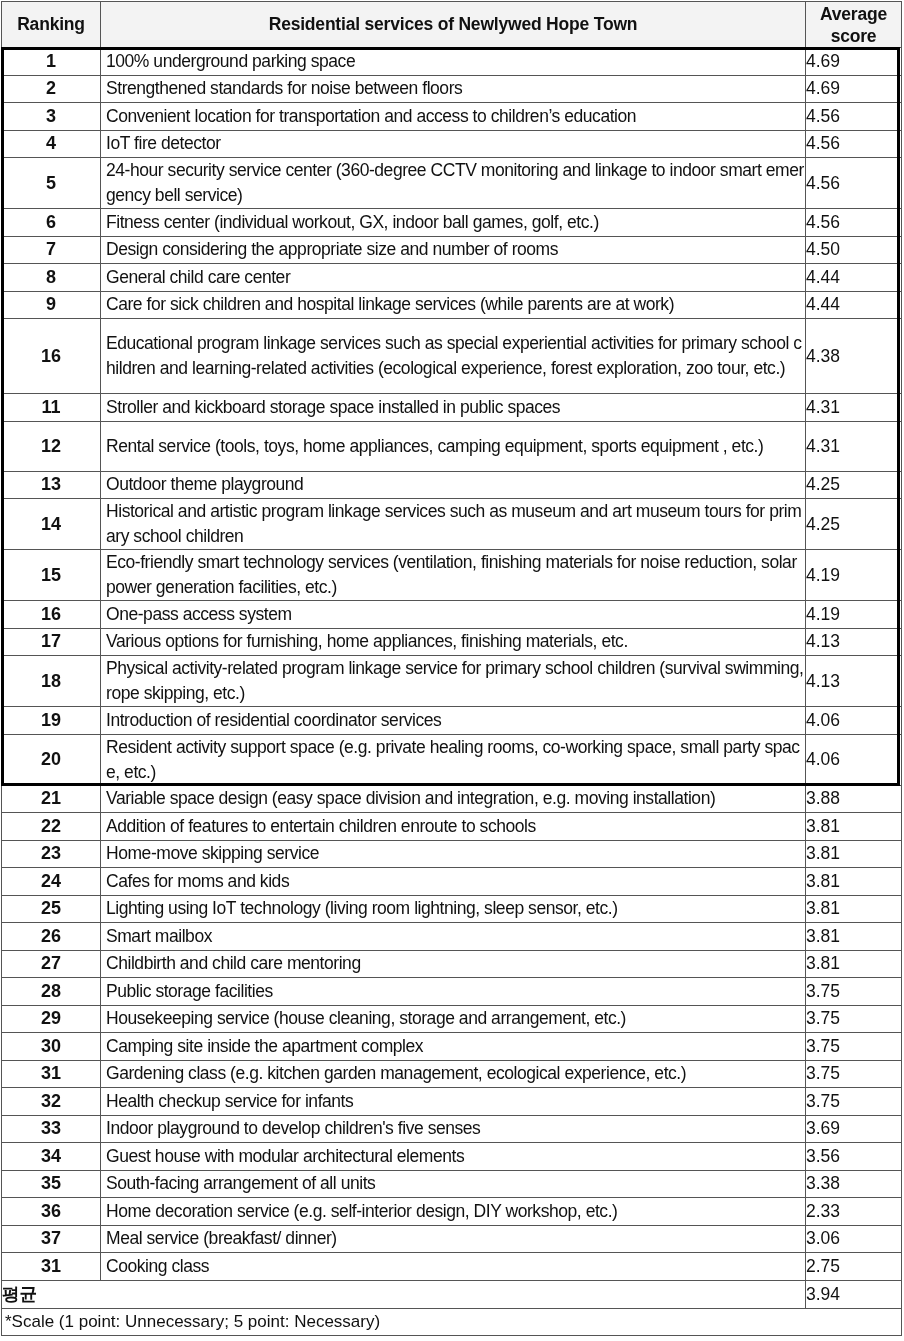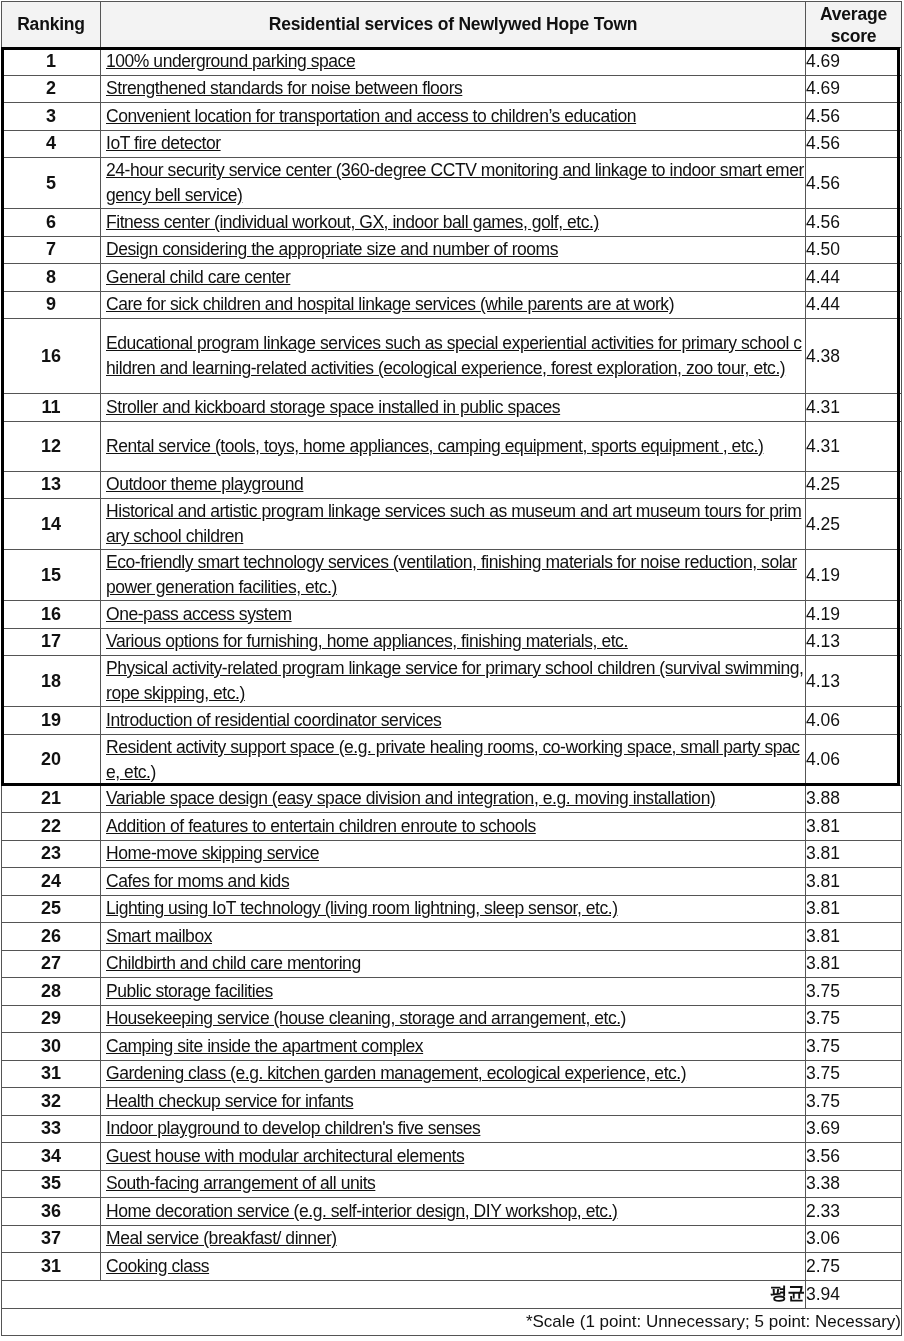--- a/index.html
+++ b/index.html
@@ -4,28 +4,28 @@
 <style>
   html, body { margin: 0; padding: 0; background: #ffffff; }
   body { width: 904px; height: 1341px; overflow: hidden; position: relative;
          font-family: "Liberation Sans", "DejaVu Sans", sans-serif; color: #111; }
   table { border-collapse: collapse; position: absolute; left: 1px; top: 1px; width: 901px; table-layout: fixed; }
   td, th { border: 1px solid #555; padding: 0; font-size: 17.5px; line-height: 25px; }
   th { background: #f3f3f3; font-weight: bold; height: 45px; letter-spacing: -0.2px; }
   th.col-rank { width: 98px; }
   th.col-score { width: 95px; line-height: 22px; }
   td.rank { text-align: center; font-weight: bold; font-size: 18px; }
-  td.svc { padding-left: 5px; padding-right: 1px; letter-spacing: -0.45px; word-break: break-all; text-decoration: underline; }
+  td.svc { padding-left: 5px; padding-right: 1px; letter-spacing: -0.45px; word-break: break-all; }
   td.score { text-align: left; }
   tr.r1 td { height: 26.5px; }
   tr.r2 td { height: 49px; }
   tr.r3 td { height: 74px; }
   tr.avg td { height: 27px; }
-  td.avg-label { text-align: right; font-weight: bold; font-family: Liberation Mono, monospace; }
-  tr.note td { height: 26px; border-left: 1px solid #555; padding-left: 3px; font-size: 17px; text-align: right; }
+  td.avg-label { text-align: left; font-weight: bold; }
+  tr.note td { height: 26px; border-left: 1px solid #555; padding-left: 3px; font-size: 17px; }
   .top-box { position: absolute; left: 1px; top: 47px; width: 899px; height: 740px;
              border: 3px solid #000; box-sizing: border-box; pointer-events: none; }
 </style>
 </head>
 <body>
 
 <table>
   <thead>
     <tr>
       <th class="col-rank">Ranking</th>

